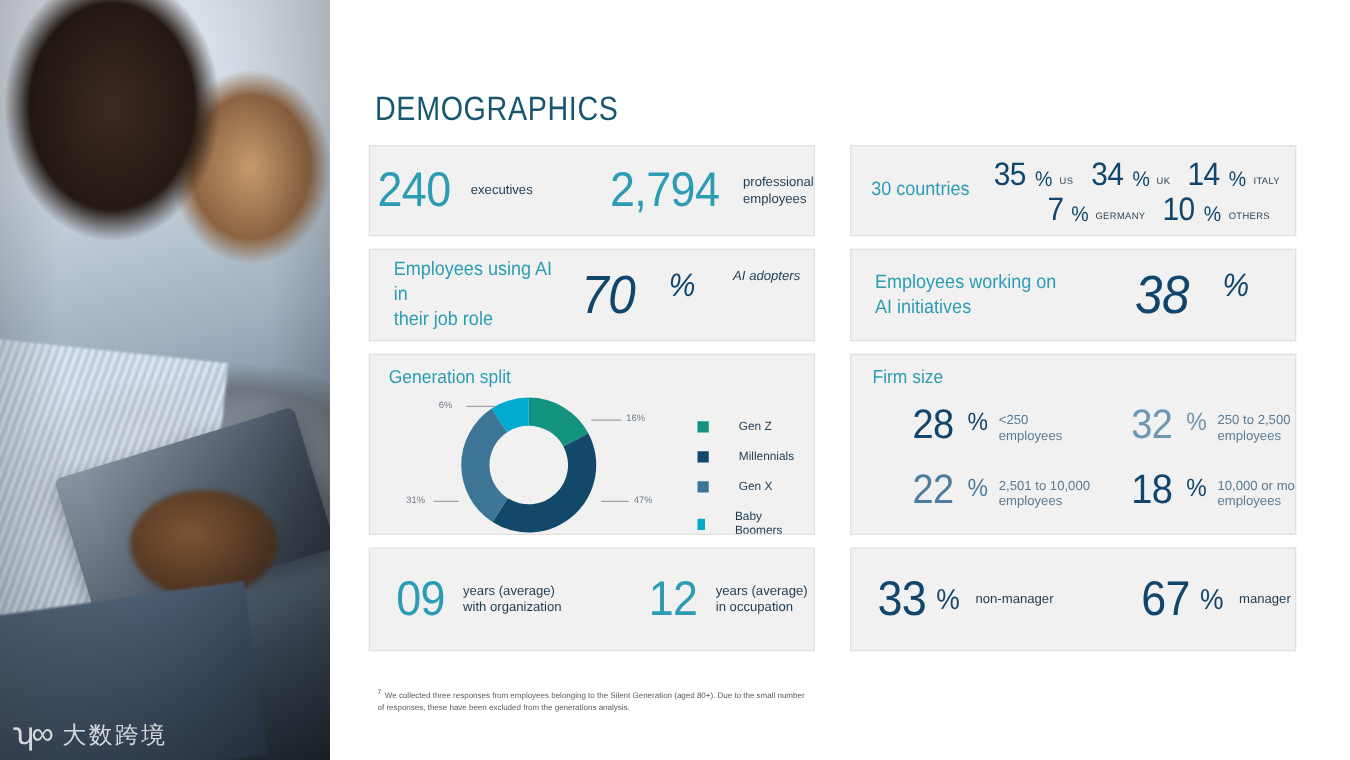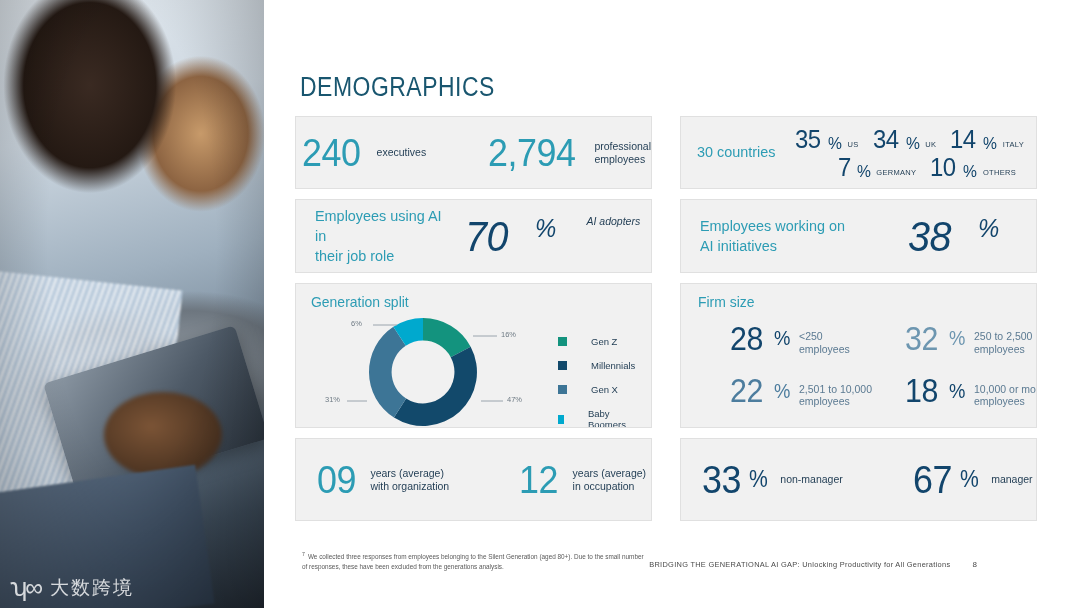--- a/index.html
+++ b/index.html
@@ -390,19 +390,15 @@
           </div>
         </div>
       </div>
 
     </div>
 
     <div class="footnote">
       <sup>7</sup><span>We collected three responses from employees belonging to the Silent Generation (aged 80+). Due to the small number of responses, these have been excluded from the generations analysis.</span>
     </div>
 
-    <div class="footer">
-      <span class="ftitle">BRIDGING THE GENERATIONAL AI GAP: Unlocking Productivity for All Generations</span>
-      <span class="pageno">8</span>
-    </div>
 
   </div>
 </div>
 
 </body></html>

